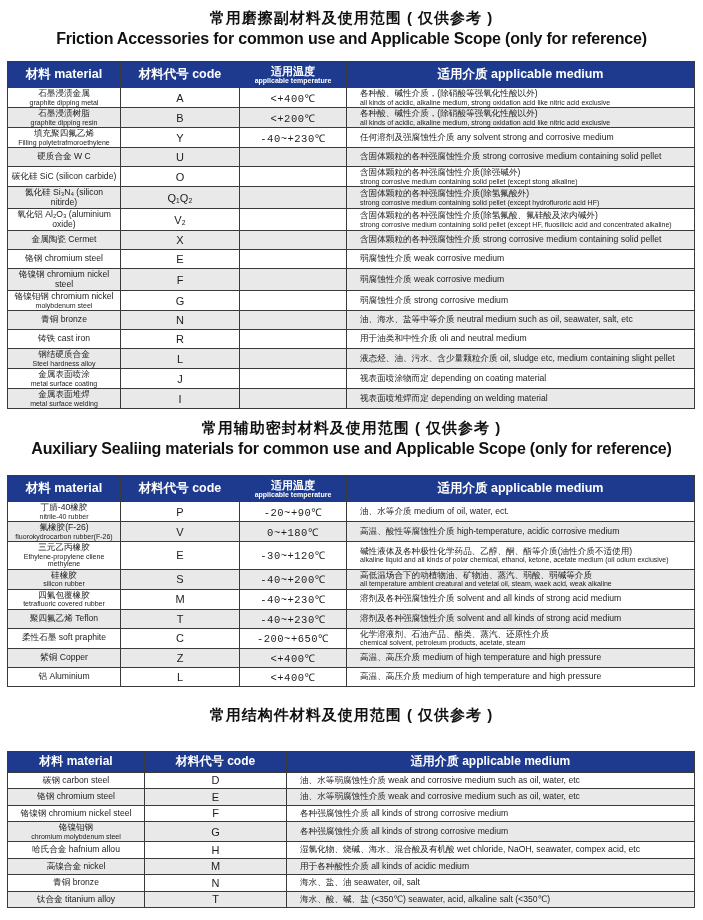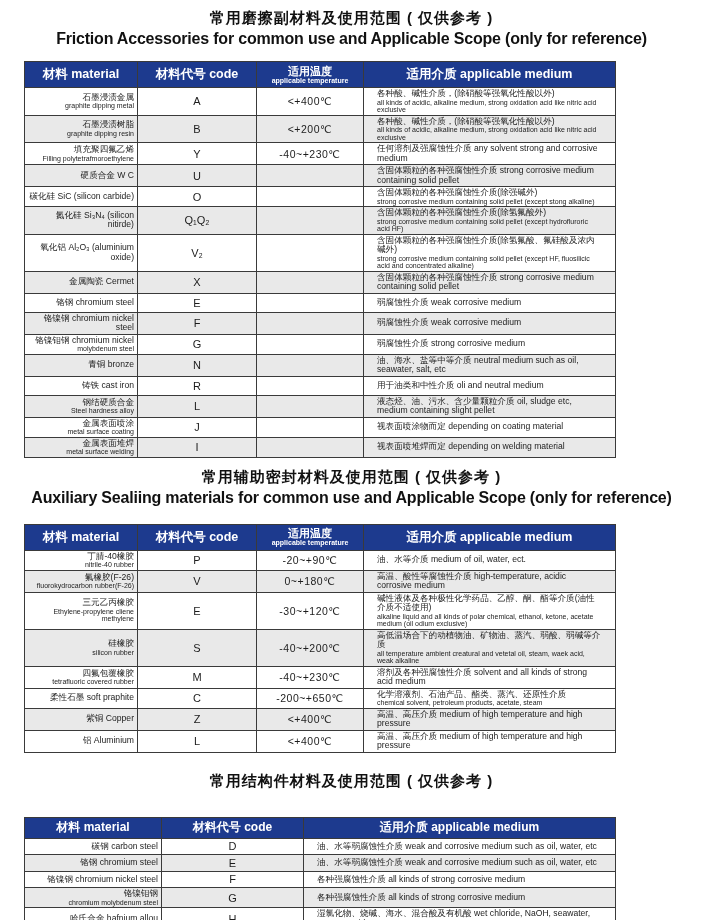--- a/index.html
+++ b/index.html
@@ -13,45 +13,45 @@
   }
   .title-zh {
     text-align:center; font-weight:bold; font-size:15px;
     letter-spacing:1px; line-height:20px; color:#111;
   }
   .title-en {
     text-align:center; font-weight:bold; font-size:16px;
     line-height:21px; color:#111; letter-spacing:-0.2px;
   }
   table.data-table {
-    width:592px; margin-left:24px; border-collapse:collapse;
+    width:688px; margin-left:7px; border-collapse:collapse;
     table-layout:fixed; border:1px solid #2f2f2f;
   }
   .sec1 table.data-table { margin-top:12px; }
   .sec2 { margin-top:9px; }
   .sec2 table.data-table { margin-top:16px; }
   .sec3 { margin-top:18px; }
   .sec3 table.data-table { margin-top:26px; }
   th, td { border:1px solid #3a3a3a; vertical-align:middle; }
   thead th {
     background:var(--header-bg,#1d3a8e); color:var(--header-text,#ffffff);
     font-weight:bold; height:26px; font-size:12.5px; padding:1px 2px;
   }
   .sec3 thead th { height:21px; font-size:12px; }
   .h-temp-zh { font-size:11px; line-height:12px; font-weight:bold; }
   .h-temp-en { font-size:7px; line-height:8px; font-weight:bold; }
   tbody tr { height:19px; }
   .sec3 tbody tr { height:16.5px; }
   tbody tr.alt { background:var(--row-alt,#e9e9e9); }
-  td.c-mat { text-align:right; padding:1px 3px; }
+  td.c-mat { text-align:center; padding:1px 3px; }
   td.c-med { text-align:left; padding:1px 13px; }
   td.c-mat .ln0, td.c-med .ln0 { font-size:8.6px; line-height:9.5px; }
   td.c-mat .ln1, td.c-med .ln1 { font-size:7px; line-height:7.5px; }
   td.c-code { text-align:center; font-size:11px; }
-  td.c-temp { text-align:center; font-size:10.5px; letter-spacing:0.5px; }
+  td.c-temp { text-align:center; font-size:10.5px; letter-spacing:0.5px;font-family:Liberation Mono, monospace; }
   col.w-mat  { width:113px; } col.w-code { width:119px; } col.w-temp { width:107px; }
   col.w-mat3 { width:137px; } col.w-code3 { width:142px; }
 </style>
 </head>
 <body>
 
 <div class="sec1">
   <div class="title-zh">常用磨擦副材料及使用范围 ( 仅供参考 )</div>
   <div class="title-en">Friction Accessories for common use and Applicable Scope (only for reference)</div>
   <table class="data-table">
@@ -321,20 +321,30 @@
           <td class="c-mat">
             <div class="ln0">四氟包覆橡胶</div>
             <div class="ln1">tetrafluoric covered rubber</div>
           </td>
           <td class="c-code">M</td>
           <td class="c-temp">-40~+230℃</td>
           <td class="c-med">
             <div class="ln0">溶剂及各种强腐蚀性介质 solvent and all kinds of strong acid medium</div>
           </td>
         </tr>
+        <tr class="alt">
+          <td class="c-mat">
+            <div class="ln0">聚四氟乙烯 Teflon</div>
+          </td>
+          <td class="c-code">T</td>
+          <td class="c-temp">-40~+230℃</td>
+          <td class="c-med">
+            <div class="ln0">溶剂及各种强腐蚀性介质 solvent and all kinds of strong acid medium</div>
+          </td>
+        </tr>
         <tr>
           <td class="c-mat">
             <div class="ln0">柔性石墨 soft praphite</div>
           </td>
           <td class="c-code">C</td>
           <td class="c-temp">-200~+650℃</td>
           <td class="c-med">
             <div class="ln0">化学溶液剂、石油产品、酯类、蒸汽、还原性介质</div>
             <div class="ln1">chemical solvent, petroleum products, acetate, steam</div>
           </td>

